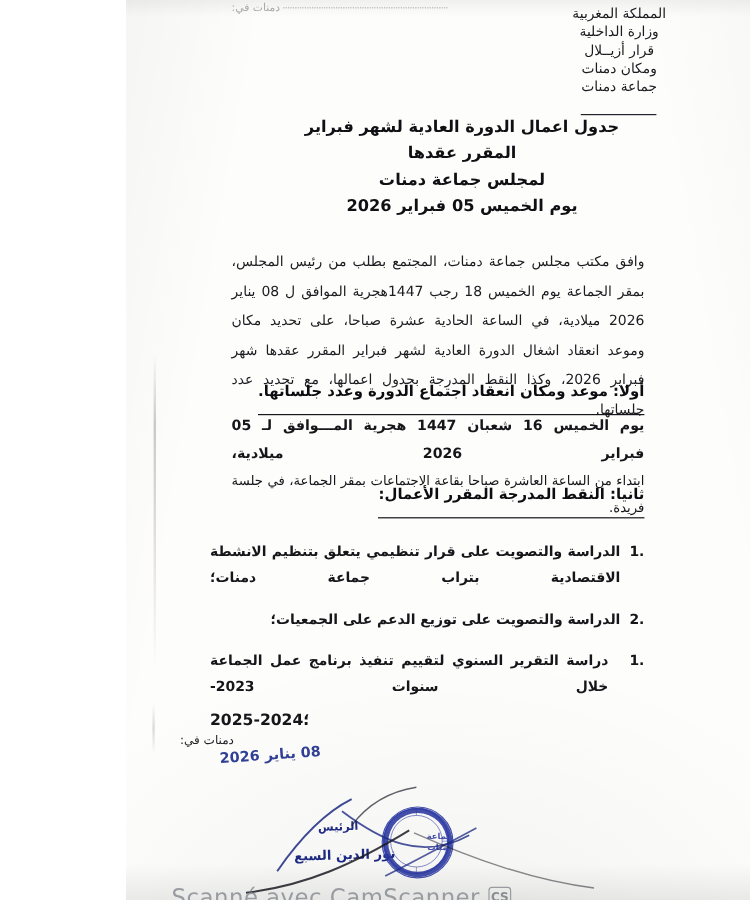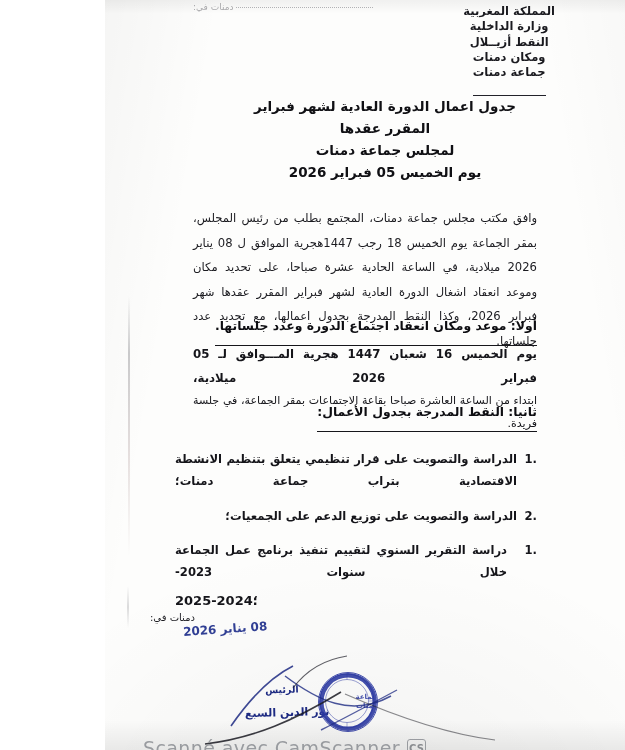--- a/index.html
+++ b/index.html
@@ -73,21 +73,20 @@
 
   
   .letterhead {
     position: absolute;
     right: 70px;
     top: 4px;
     text-align: center;
     line-height: 1.33;
     font-size: 11.5px;
     color: #1a1a1f;
-    font-weight: bold;
   }
   .letterhead div { white-space: nowrap; }
   .letterhead .lh-last {
     display: inline-block;
     border-bottom: 1px solid #22222a;
     padding-bottom: 15px;
   }
 
   
   .doc-title {
@@ -322,21 +321,21 @@
   <div class="scan-streak2"></div>
 
   <div class="preprint-date">
     <span>دمنات في:</span>
     <span class="dots"></span>
   </div>
 
   <div class="letterhead">
     <div>المملكة المغربية</div>
     <div>وزارة الداخلية</div>
-    <div>النقط أزيــلال</div>
+    <div>قرار أزيــلال</div>
     <div>ومكان دمنات</div>
     <div><span class="lh-last">جماعة دمنات</span></div>
   </div>
 
   <div class="doc-title">
     <div>جدول اعمال الدورة العادية لشهر فبراير</div>
     <div>المقرر عقدها</div>
     <div>لمجلس جماعة دمنات</div>
     <div>يوم الخميس 05 فبراير 2026</div>
   </div>
@@ -345,21 +344,21 @@
 
   <div class="section-heading" id="heading-first">
     <span class="ul">أولا: موعد ومكان انعقاد اجتماع الدورة وعدد جلساتها.</span>
   </div>
   <div class="first-body">
     <div>يوم الخميس 16 شعبان 1447 هجرية المـــوافق لـ 05 فبراير 2026 ميلادية،</div>
     <div class="line2">ابتداء من الساعة العاشرة صباحا بقاعة الاجتماعات بمقر الجماعة، في جلسة فريدة.</div>
   </div>
 
   <div class="section-heading" id="heading-second">
-    <span class="ul">ثانيا: النقط المدرجة بجدول الأعمال:</span>
+    <span class="ul">ثانيا: النقط المدرجة المقرر الأعمال:</span>
   </div>
 
   <ul class="agenda">
     <li class="item-1">
       <span class="num">1.</span>
       <span>الدراسة والتصويت على قرار تنظيمي يتعلق بتنظيم الانشطة الاقتصادية بتراب جماعة دمنات؛</span>
     </li>
     <li class="item-2">
       <span class="num">2.</span>
       <span>الدراسة والتصويت على توزيع الدعم على الجمعيات؛</span>

